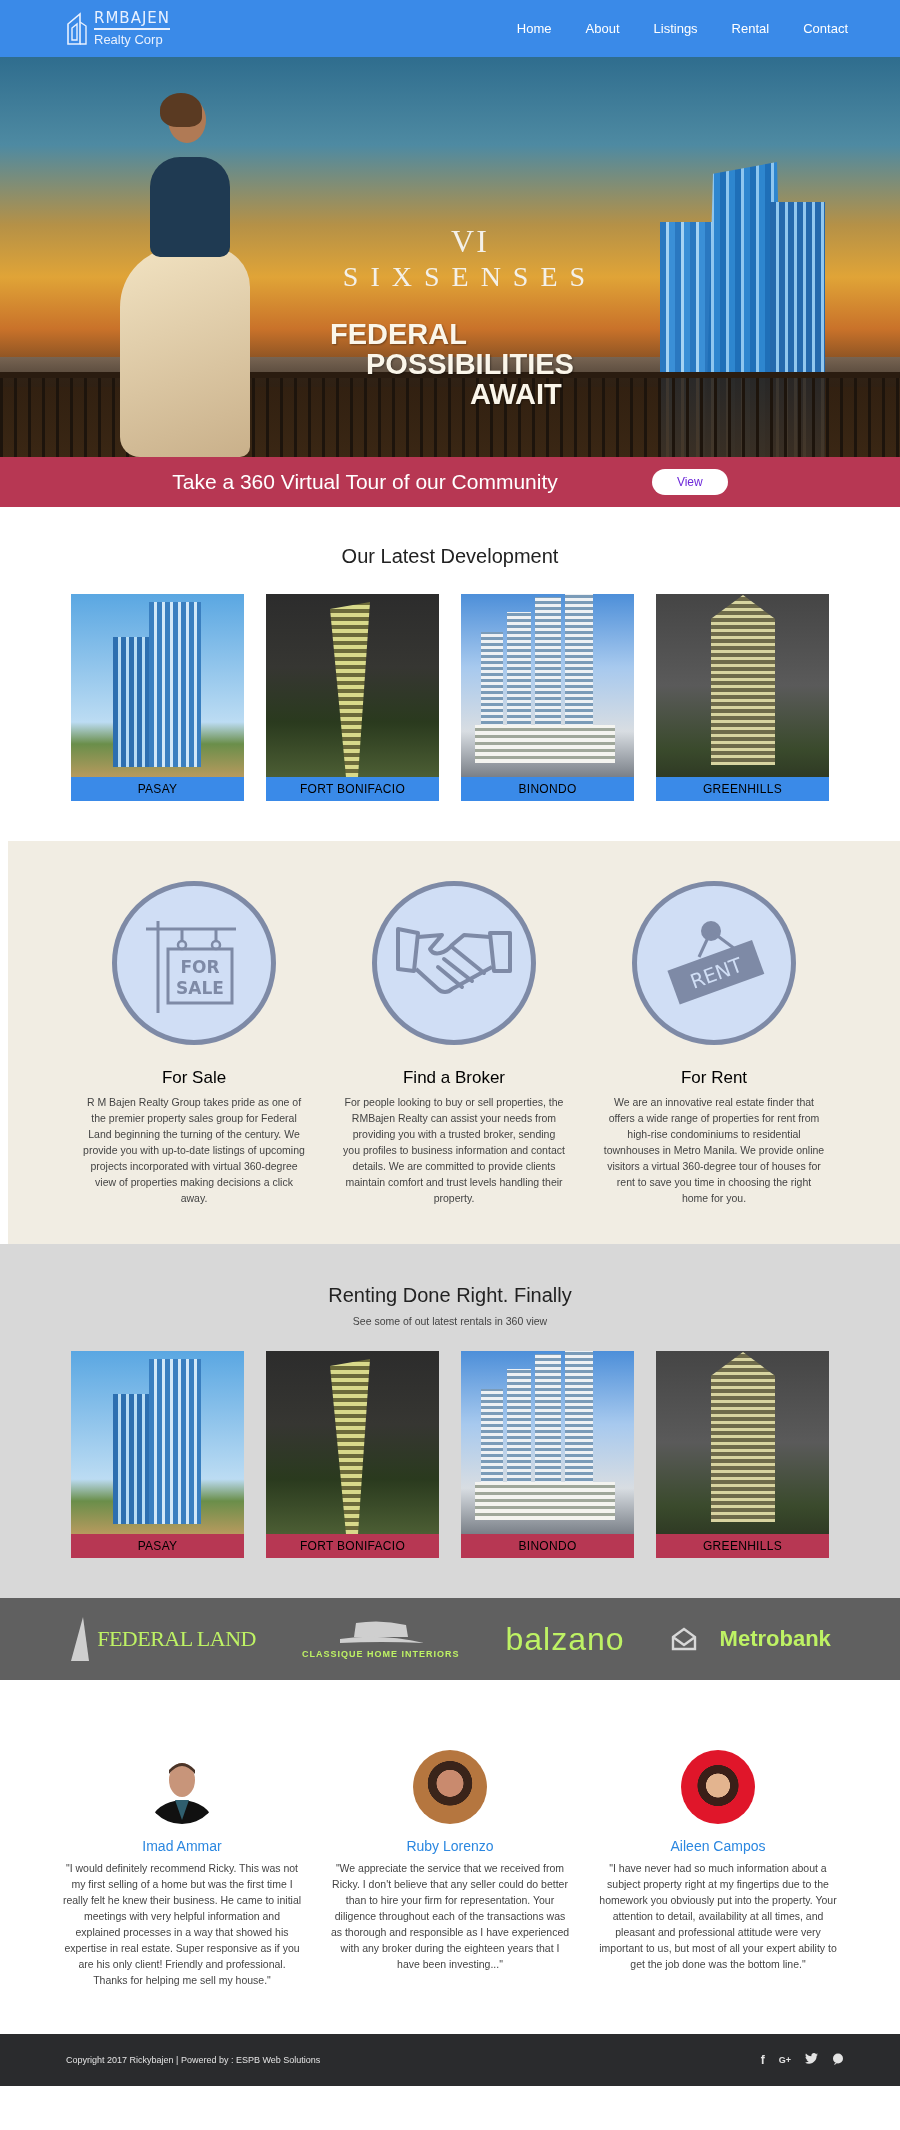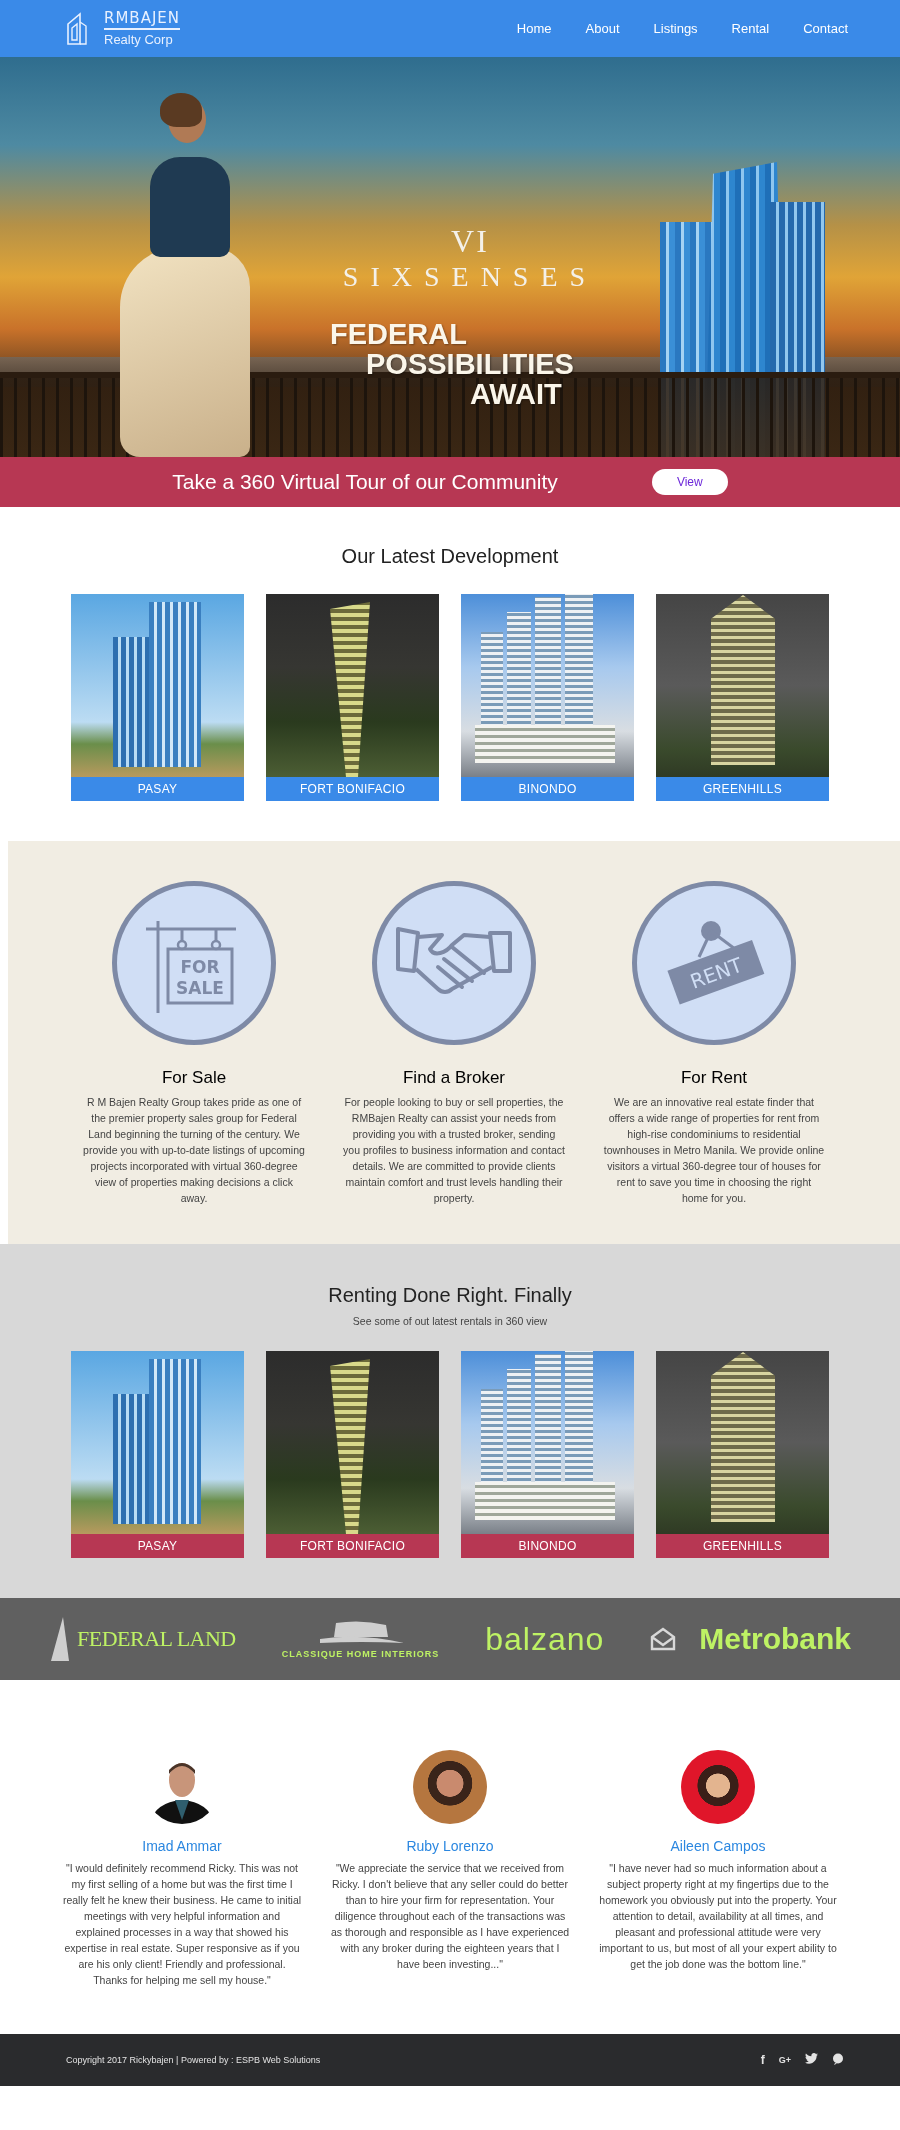--- a/index.html
+++ b/index.html
@@ -1,21 +1,21 @@
 <!DOCTYPE html>
 <html><head>
 <meta charset="utf-8">
 <style>
   * { box-sizing: border-box; margin: 0; padding: 0; }
   body { width: 900px; font-family: "Liberation Sans", "DejaVu Sans", sans-serif; background: #fff; color: #333; }
   a { color: inherit; text-decoration: none; }
 
   
   .header { height: 57px; background: #3a8ae8; display: flex; align-items: center; justify-content: space-between; padding: 0 52px 0 66px; }
-  .logo { display: flex; align-items: center; gap: 16px; color: #e8f1ff; }
+  .logo { display: flex; align-items: center; gap: 6px; color: #e8f1ff; }
   .logo-mark { width: 22px; height: 34px; }
   .logo-text { display: flex; flex-direction: column; line-height: 1; }
   .logo-name { font-size: 15px; letter-spacing: 1px; border-bottom: 2px solid #e8f1ff; padding-bottom: 2px; font-family: "DejaVu Sans", sans-serif; }
   .logo-sub { font-size: 13px; margin-top: 3px; }
   .nav { display: flex; gap: 34px; }
   .nav a { color: #fff; font-size: 13px; }
 
   
   .hero { position: relative; height: 400px; overflow: hidden;
     background: linear-gradient(180deg, #2f6d8e 0%, #4e8aa2 22%, #b59147 42%, #e0a437 55%, #c9722a 68%, #5a3a1e 82%, #2b1e14 100%); }
@@ -43,21 +43,21 @@
   .tour-bar { height: 50px; background: #b73753; display: flex; align-items: center; justify-content: center; gap: 94px; }
   .tour-text { color: #fff; font-size: 21px; }
   .tour-btn { width: 76px; height: 26px; border-radius: 13px; background: #fff; color: #6d28d9; font-size: 12px; display: flex; align-items: center; justify-content: center; border: none; }
 
   
   .section-title { text-align: center; font-size: 20px; color: #222; }
   .latest { padding: 38px 0 40px; }
   .cards { display: flex; gap: 22px; justify-content: center; margin-top: 26px; }
   .card { width: 173px; }
   .card-img { height: 183px; position: relative; overflow: hidden; }
-  .card-label { height: 24px; color: #ffffff; font-size: 12px; display: flex; align-items: center; justify-content: center; letter-spacing: .3px; }
+  .card-label { height: 24px; color: #000000; font-size: 12px; display: flex; align-items: center; justify-content: center; letter-spacing: .3px; }
   .card-label.blue { background: #3a8ae8; }
   .card-label.red { background: #b73753; }
   .img-pasay { background: linear-gradient(180deg, #5aa7e2, #bcdcf3 70%, #6a8e4a 82%, #b79a5e); }
   .img-fort { background: linear-gradient(180deg, #2c2c2c, #363632 40%, #2a3a1e 70%, #4c5e34); }
   .img-binondo { background: linear-gradient(180deg, #4d8fd9, #a7c9ee 40%, #d8dde2 75%, #7a8088); }
   .img-green { background: linear-gradient(180deg, #454545, #5a5a5a 50%, #3a4a2c 85%, #2f3a24); }
   .bldg { position: absolute; bottom: 10px; }
 
   
   .services { background: #f1ede3; padding: 40px 0 38px; display: flex; justify-content: center; gap: 38px; margin-left: 8px; }
@@ -70,21 +70,21 @@
   .rentals { background: #d8d8d8; padding: 40px 0 40px; }
   .rentals .section-sub { text-align: center; font-size: 10.5px; color: #444; margin-top: 8px; }
   .rentals .cards { margin-top: 24px; }
 
   
   .partners { background: #606060; height: 82px; display: flex; align-items: center; justify-content: center; gap: 46px; color: #bef264; }
   .partner { display: flex; align-items: center; gap: 6px; }
   .fl-text { font-family: "Liberation Serif", serif; font-size: 22px; letter-spacing: -.5px; }
   .cq-text { font-size: 9px; font-weight: bold; letter-spacing: 1px; }
   .bz-text { font-size: 32px; letter-spacing: 1px; font-weight: 300; }
-  .mb-text { font-size: 30px; font-weight: bold; margin-left: 17px; }
+  .mb-text { font-size: 22px; font-weight: bold; margin-left: 17px; }
 
   
   .testimonials { padding: 40px 0 42px; }
   .testi-row { display: flex; justify-content: center; gap: 28px; margin-top: 30px; }
   .testi { width: 240px; text-align: center; }
   .avatar { width: 74px; height: 74px; border-radius: 50%; margin: 0 auto; overflow: hidden; position: relative; }
   .av1 { background: #fff; }
   .av2 { background: radial-gradient(circle at 50% 45%, #c98a6e 0 24%, #3a241a 25% 40%, #b5763f 41%); }
   .av3 { background: radial-gradient(circle at 50% 48%, #e3b48f 0 22%, #3a1f18 23% 38%, #e0162a 39%); }
   .testi-name { color: #2b87e0; font-size: 14px; margin-top: 14px; }

